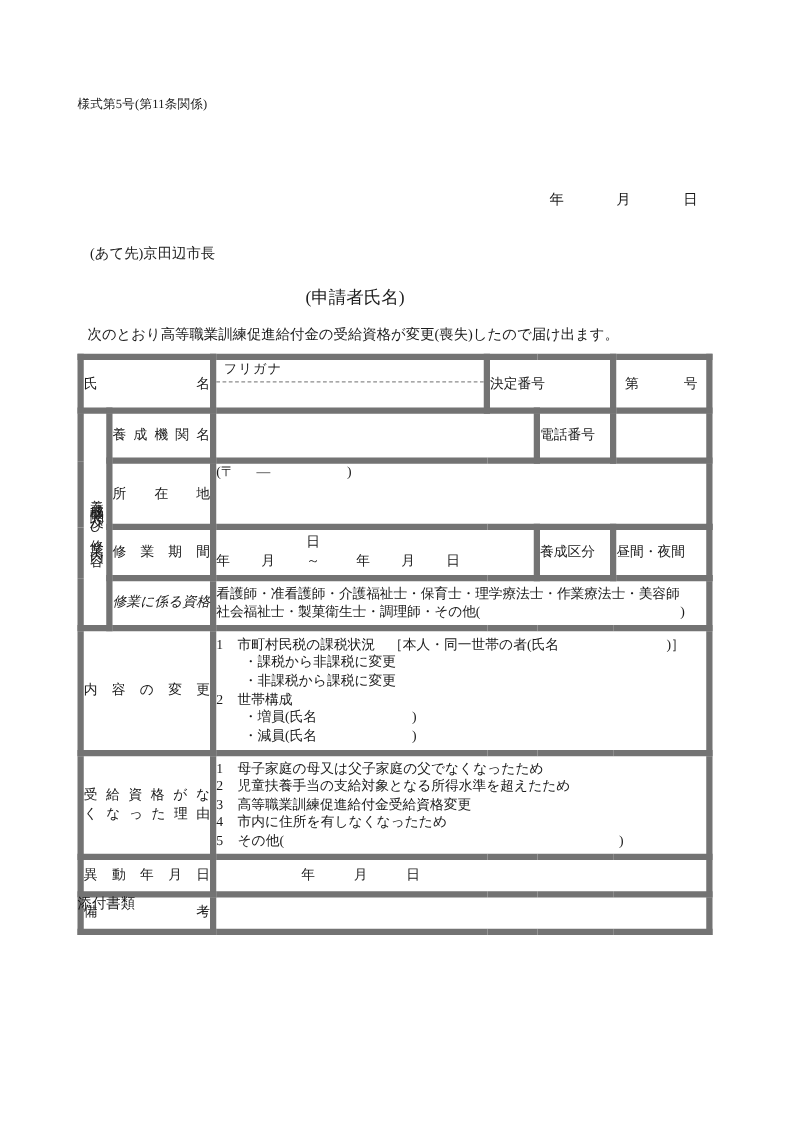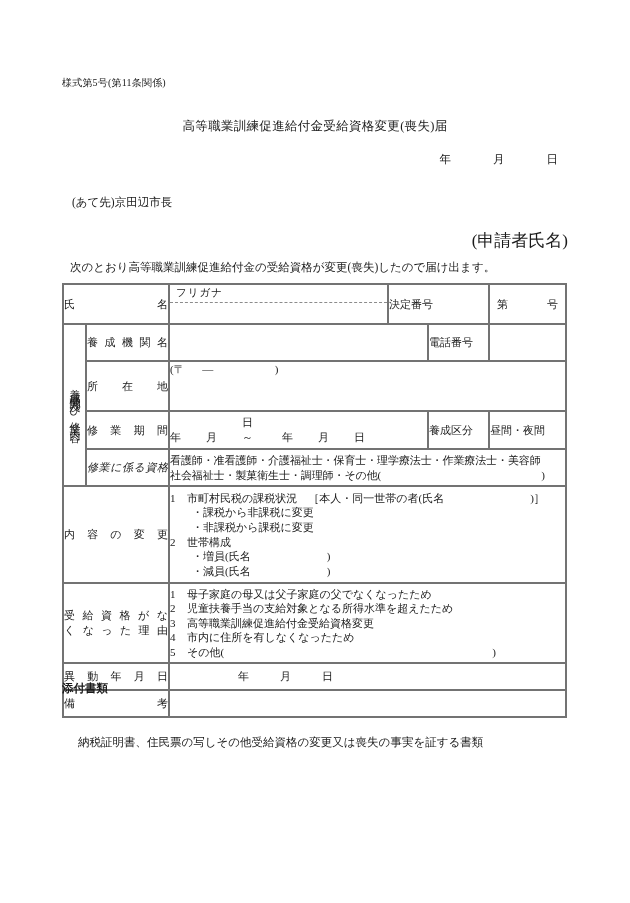--- a/index.html
+++ b/index.html
@@ -56,42 +56,42 @@
     position: absolute;
     left: 72px;
     top: 195px;
     font-size: 11.5px;
   }
   .applicant {
     position: absolute;
     left: 0;
     top: 229px;
     width: 568px;
-    text-align: right;
-    font-size: 17px;
+    text-align: center;
+    font-size: 14px;
   }
   .intro {
     position: absolute;
     left: 70px;
     top: 260px;
     font-size: 11.5px;
   }
 
   
   .form-table {
     position: absolute;
     left: 62px;
     top: 283px;
     width: 503px;
     border-collapse: collapse;
     table-layout: fixed;
     font-size: 11px;
   }
   .form-table td {
-    border: 2px solid #737373;
+    border: 5px solid #737373;
     padding: 0;
     vertical-align: middle;
     line-height: 1.32;
   }
 
   
   .lbl {
     text-align: justify;
     text-align-last: justify;
     padding: 0 9px;
@@ -165,39 +165,37 @@
   .num-list .gap-o { display: inline-block; width: 268px; }
 
   .ido { padding: 3px 0; text-align: left; font-size: 11px; }
   .ido .pad { display: inline-block; width: 68px; }
   .ido .g { display: inline-block; width: 42px; }
 
   
   .attach-title {
     position: absolute;
     left: 62px;
-    top: 681px;
-    font-size: 11.5px;
-    font-weight: bold;
+    top: 715px;
+    font-size: 11.5px;
   }
   .attach-body {
     position: absolute;
     left: 78px;
     top: 735px;
     font-size: 11.5px;
   }
 </style>
 </head>
 <body>
 
 <div class="page">
 
   <div class="form-no">様式第5号(第11条関係)</div>
 
-  <div class="doc-title">高等職業訓練促進給付金受給資格変更(喪失)届</div>
 
   <div class="date-line">
     <span class="y">年</span><span class="m">月</span><span class="d">日</span>
   </div>
 
   <div class="addressee">(あて先)京田辺市長</div>
 
   <div class="applicant">(申請者氏名)</div>
 
   <div class="intro">次のとおり高等職業訓練促進給付金の受給資格が変更(喪失)したので届け出ます。</div>
@@ -321,15 +319,14 @@
 
       <tr>
         <td class="lbl" colspan="2" style="height:25px;margin-top:21px;">備　　　　考</td>
         <td class="cell-pad" colspan="4"></td>
       </tr>
 
     </tbody>
   </table>
 
   <div class="attach-title">添付書類</div>
-  <div class="attach-body">納税証明書、住民票の写しその他受給資格の変更又は喪失の事実を証する書類</div>
 
 </div>
 
 </body></html>

